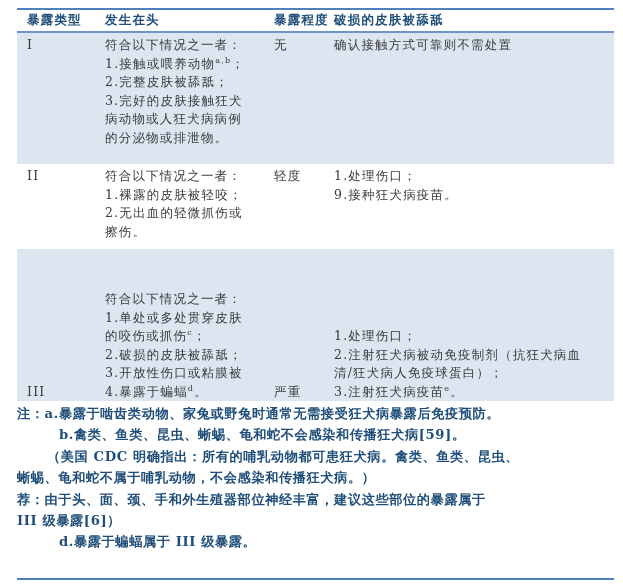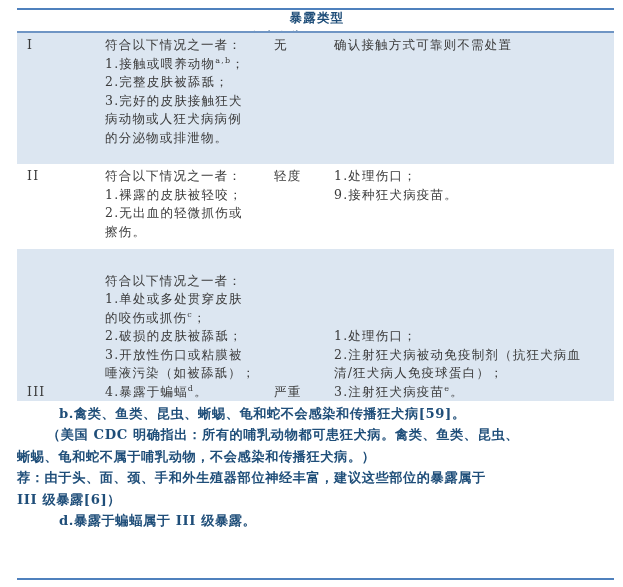--- a/index.html
+++ b/index.html
@@ -2,21 +2,21 @@
 <html><head>
 <meta charset="utf-8">
 <style>
   html, body { margin: 0; padding: 0; background: #ffffff; }
   body { width: 623px; height: 587px; position: relative; overflow: hidden;
          font-family: "DejaVu Serif", "Liberation Serif", serif; color: #3a3a3a; }
   .rule { position: absolute; left: 17px; width: 597px; height: 2px; background: #4f81bd; }
   .rule.thin { height: 1px; background: #7aa0cc; }
   .table { position: absolute; left: 17px; top: 9px; width: 597px; }
   .row { position: relative; display: flex; }
-  .row.header { height: 22px; align-items: center; font-weight: bold; color: #1f4e79; font-size: 12.5px; flex-direction: column; }
+  .row.header { height: 22px; align-items: center; font-weight: bold; color: #1f4e79; font-size: 12.5px; }
   .row.shaded { background: #dce6f1; }
   .cell { box-sizing: border-box; font-size: 12.5px; line-height: 18.5px; letter-spacing: 1.2px; }
   .c1 { width: 72px; padding-left: 10px; }
   .c2 { width: 165px; padding-left: 16px; }
   .c3 { width: 78px; padding-left: 20px; }
   .c4 { width: 282px; padding-left: 2px; }
   .body .cell { padding-top: 3px; }
   .line { display: block; white-space: nowrap; }
   sup { font-size: 8px; line-height: 0; }
   .notes { position: absolute; left: 17px; top: 403px; width: 600px; color: #1f4e79;
@@ -80,37 +80,37 @@
       <div class="row shaded" style="height: 152px; align-items: flex-end;">
         <div class="cell c1">
           <span class="line">III</span>
         </div>
         <div class="cell c2">
           <span class="line"><span>符合以下情况之一者：</span></span>
           <span class="line"><span>1.单处或多处贯穿皮肤</span></span>
           <span class="line"><span>的咬伤或抓伤</span><sup>c</sup><span>；</span></span>
           <span class="line"><span>2.破损的皮肤被舔舐；</span></span>
           <span class="line"><span>3.开放性伤口或粘膜被</span></span>
-          <span class="line"><span>唾液污染（如被舔舐）；</span></span>
           <span class="line"><span>4.暴露于蝙蝠</span><sup>d</sup><span>。</span></span>
         </div>
         <div class="cell c3">
           <span class="line">严重</span>
         </div>
         <div class="cell c4">
           <span class="line"><span>1.处理伤口；</span></span>
           <span class="line"><span>2.注射狂犬病被动免疫制剂（抗狂犬病血</span></span>
           <span class="line"><span>清/狂犬病人免疫球蛋白）；</span></span>
           <span class="line"><span>3.注射狂犬病疫苗</span><sup>e</sup><span>。</span></span>
         </div>
       </div>
     </div>
 </div>
 
 <div class="notes" id="notes">
+    <span class="line i1">注：a.暴露于啮齿类动物、家兔或野兔时通常无需接受狂犬病暴露后免疫预防。</span>
     <span class="line i2">b.禽类、鱼类、昆虫、蜥蜴、龟和蛇不会感染和传播狂犬病[59]。</span>
     <span class="line i3">（美国 CDC 明确指出：所有的哺乳动物都可患狂犬病。禽类、鱼类、昆虫、</span>
     <span class="line i1">蜥蜴、龟和蛇不属于哺乳动物，不会感染和传播狂犬病。）</span>
     <span class="line i1">荐：由于头、面、颈、手和外生殖器部位神经丰富，建议这些部位的暴露属于</span>
     <span class="line i1">III 级暴露[6]）</span>
     <span class="line i2">d.暴露于蝙蝠属于 III 级暴露。</span>
   </div>
 
 <div class="rule" style="top:578px;"></div>
 

